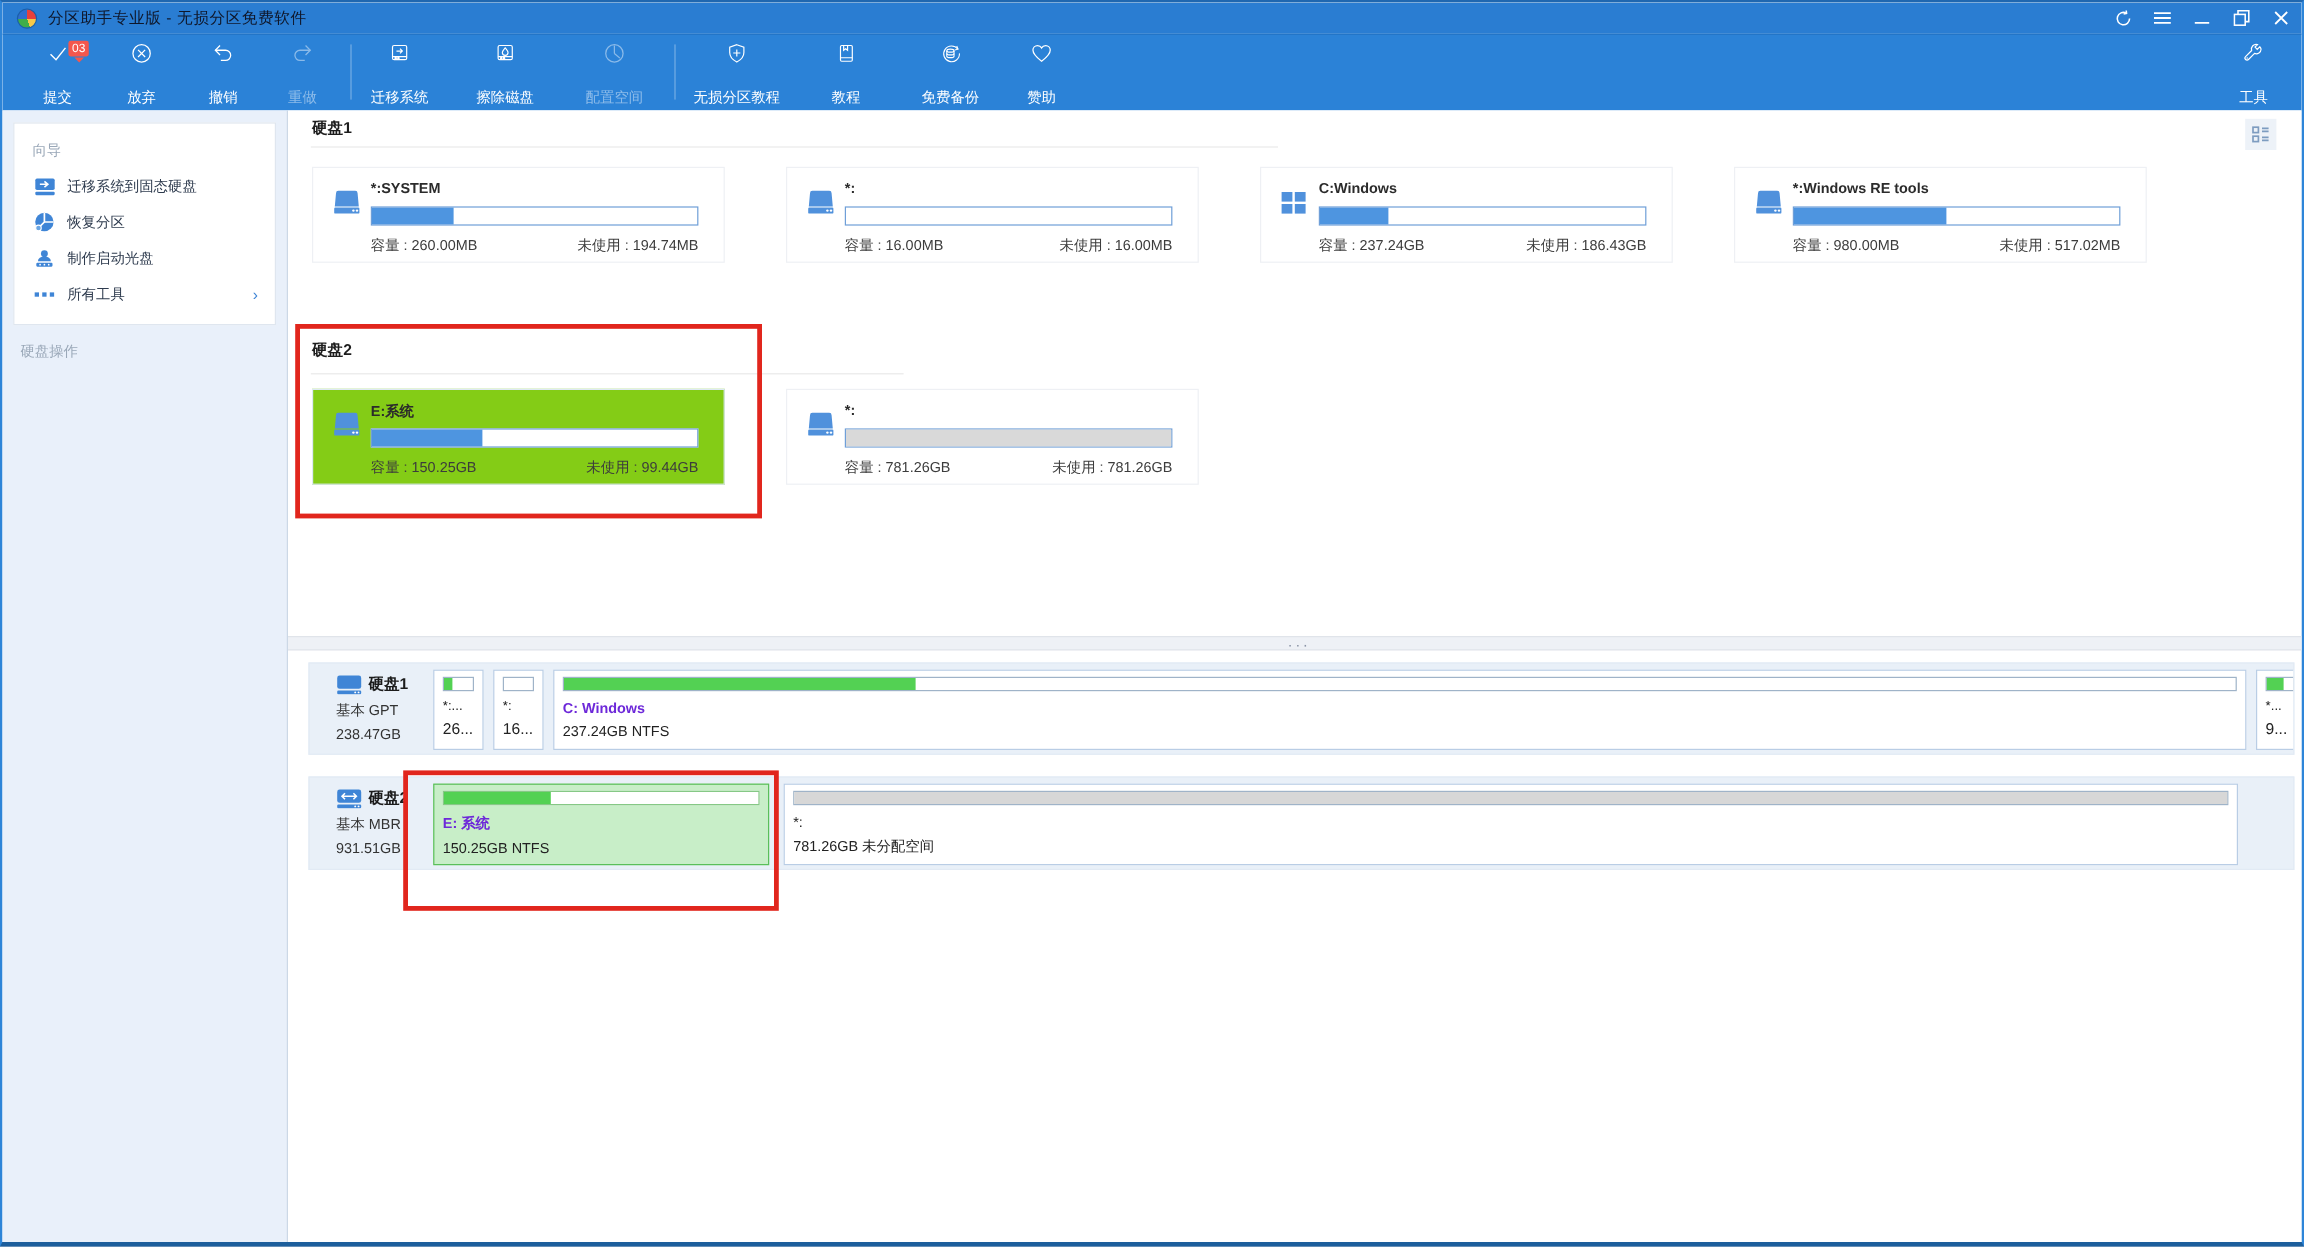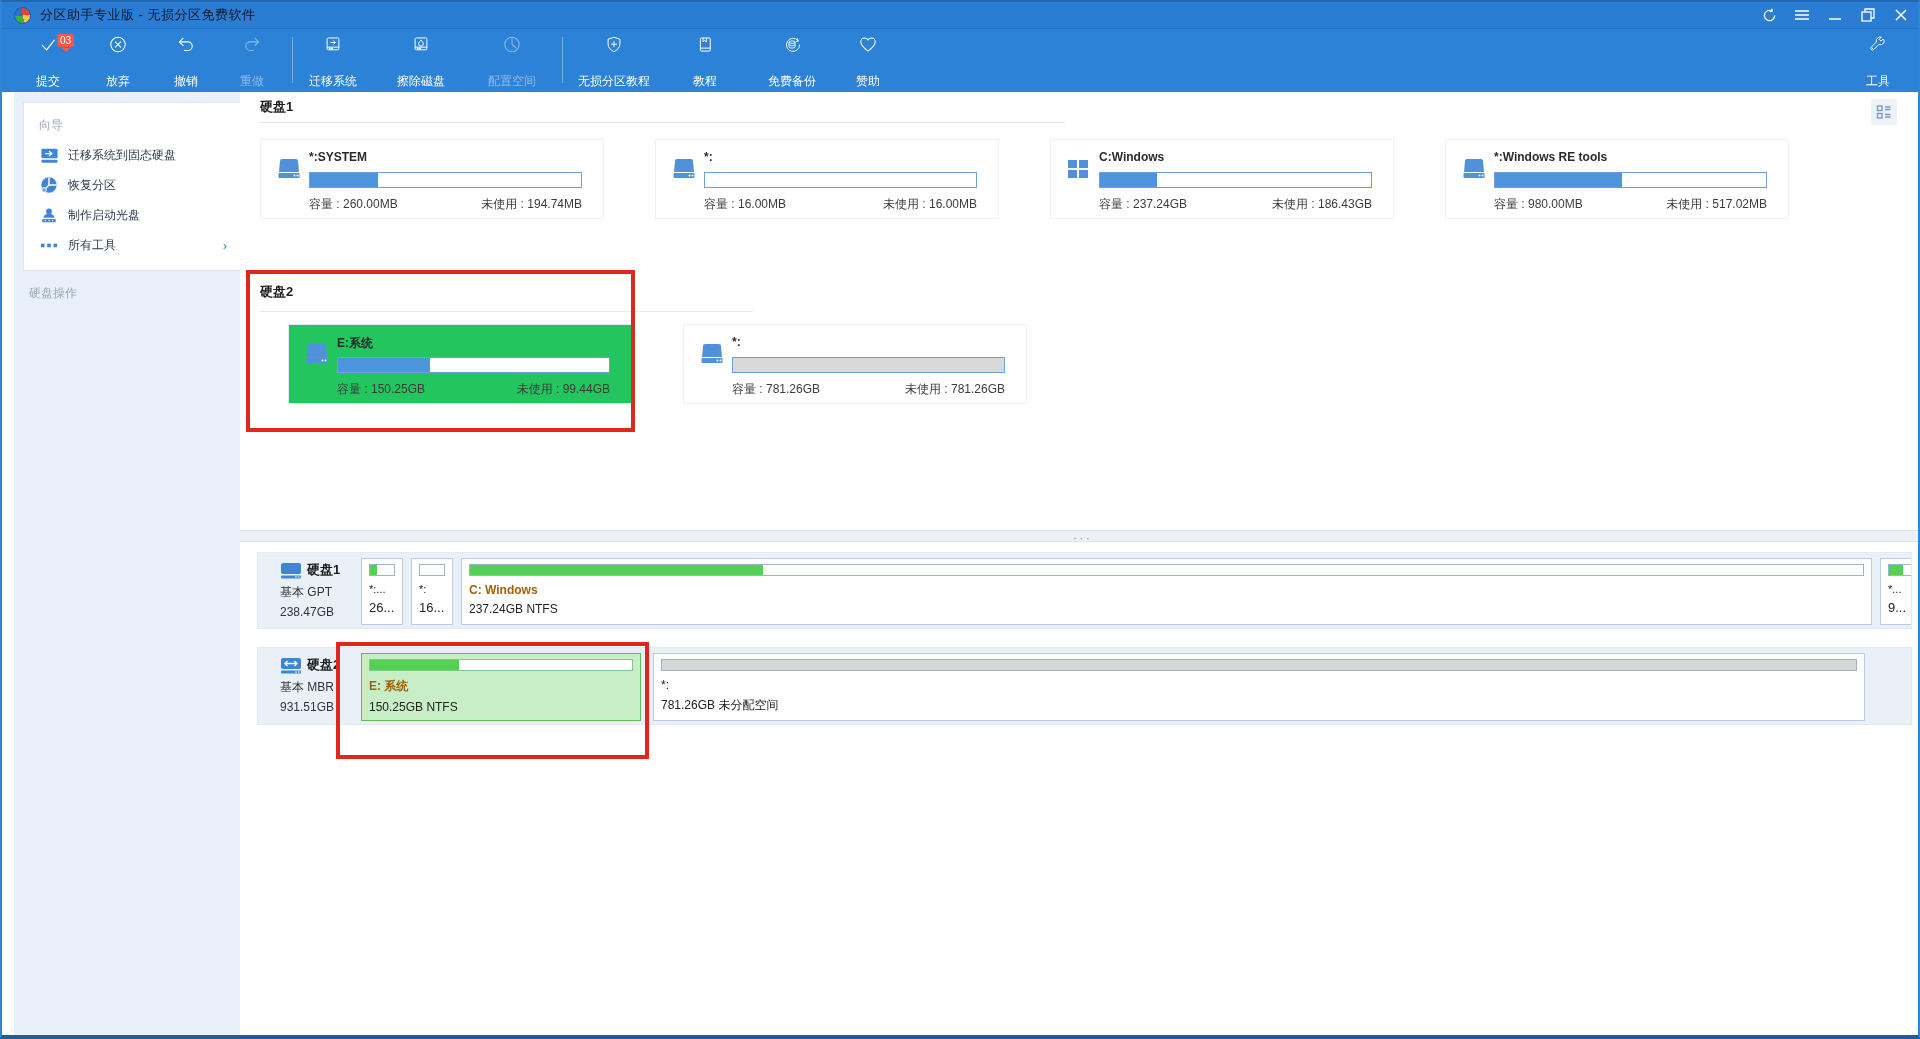--- a/index.html
+++ b/index.html
@@ -18,55 +18,55 @@
   
   .toolbar{position:absolute;left:0;top:26px;width:100%;height:64px;background:#2b82d7;border-top:1px solid #2273c4;}
   .tb-item{position:absolute;top:3px;height:58px;width:90px;display:flex;flex-direction:column;align-items:center;justify-content:flex-start;color:#fff;cursor:pointer;}
   .tb-item svg{margin-top:2px;}
   .tb-item .tb-label{font-size:12px;margin-top:18px;white-space:nowrap;}
   .tb-item.disabled{opacity:.45;cursor:default;}
   .tb-sep{position:absolute;top:8px;width:1px;height:46px;background:rgba(255,255,255,.35);}
   .tb-badge{position:absolute;left:54px;top:2px;background:#f4574d;color:#fff;font-size:10px;line-height:13px;padding:0 3px;border-radius:2px;}
   .tb-badge:after{content:"";position:absolute;left:5px;top:14px;border:4px solid transparent;border-top-color:#f4574d;}
   
-  .sidebar{position:absolute;left:12px;top:90px;width:238px;bottom:0;background:#e9f0fa;border-right:1px solid #ccd8e6;}
+  .sidebar{position:absolute;left:0;top:90px;width:238px;bottom:0;background:#e9f0fa;border-right:1px solid #ccd8e6;}
   .side-card{margin:10px 9px 0 9px;background:#fff;border:1px solid #dfe6ef;padding:6px 0 10px 0;}
   .side-header{color:#9aa8b8;font-size:12px;padding:8px 0 6px 15px;}
   .side-item{display:flex;align-items:center;height:30px;padding-left:15px;position:relative;cursor:pointer;color:#2e3b4e;font-size:12px;}
   .side-item .si-icon{width:20px;height:20px;margin-right:9px;display:flex;align-items:center;justify-content:center;}
   .side-chev{position:absolute;right:14px;color:#3f85d6;font-size:13px;}
   .side-header2{color:#9aa8b8;font-size:12px;padding:14px 0 0 15px;}
   
   .main{position:absolute;left:238px;top:90px;right:0;bottom:0;background:#fff;}
   .sec-title{position:absolute;left:20px;font-size:13px;font-weight:bold;color:#1d1d1d;}
   .sec-divider{position:absolute;left:19px;height:1px;background:#e9e9e9;}
   .cards-row{position:absolute;left:20px;display:flex;gap:51px;}
   .pcard{width:344px;height:80px;background:#fff;border:1px solid #eef0f4;position:relative;cursor:pointer;}
-  .pcard.selected{background:#22c55e;border-color:#dde9f5;margin-left:28px;}
+  .pcard.selected{background:#84cc16;border-color:#dde9f5;}
   .pcard .picon{position:absolute;left:15px;top:17px;width:26px;height:24px;}
   .pcard .ptitle{position:absolute;left:48px;top:10px;font-size:12px;font-weight:bold;color:#2b2b2b;white-space:nowrap;}
   .pbar{position:absolute;left:48px;top:32px;width:273px;height:16px;border:1px solid #6f9fd8;background:#fff;}
   .pbar .pfill{height:100%;background:#4e95e0;}
   .pbar .pfill.gray{background:#d9d9d9;}
   .pstats{position:absolute;left:48px;top:56px;width:273px;display:flex;justify-content:space-between;font-size:12px;color:#3c3c3c;}
   
   .splitter{position:absolute;left:0;right:0;height:12px;background:#eef1f6;border-top:1px solid #e0e4ea;border-bottom:1px solid #e0e4ea;cursor:row-resize;}
   .splitter .dots{position:absolute;left:833px;top:-1px;color:#8a94a6;font-size:13px;letter-spacing:2px;}
   
   .map-row{position:absolute;left:17px;width:1655px;background:#e9f0f8;border:1px solid #e2eaf4;overflow:hidden;}
   .map-label{position:absolute;left:22px;top:8px;font-size:12px;color:#333;}
   .map-name{display:flex;align-items:center;font-weight:bold;color:#1b1b1b;font-size:13px;}
   .map-name svg{margin-right:5px;}
   .map-kind{margin-top:5px;}
   .map-size{margin-top:4px;}
   .blk{position:absolute;top:5px;background:#fff;border:1px solid #b9cde5;cursor:pointer;}
   .blk .strip{margin:5px 7px 0 7px;height:12px;border:1px solid #9fb3c8;background:#fff;}
   .blk .sfill{height:100%;background:#53d153;}
   .blk .sfill.gray{background:#d7d7d7;}
-  .blk .btitle{margin:7px 0 0 7px;font-size:12px;font-weight:bold;color:#a16207;white-space:nowrap;}
+  .blk .btitle{margin:7px 0 0 7px;font-size:12px;font-weight:bold;color:#6d28d9;white-space:nowrap;}
   .blk .btitle.small{font-size:11px;font-weight:normal;color:#222;}
   .blk .bsub{margin:5px 0 0 7px;font-size:12px;color:#222;white-space:nowrap;}
   .blk .bsub.small{font-size:13px;}
   .blk.selected{background:#c8eec8;border-color:#5abf5a;}
   .blk.selected .strip{border-color:#86c886;}
   
   .red-rect{position:absolute;border:4px solid #e1261d;pointer-events:none;}
   
   .view-toggle{position:absolute;left:1631px;top:7px;width:26px;height:26px;background:#edf2f8;display:flex;align-items:center;justify-content:center;cursor:pointer;}
 </style>

